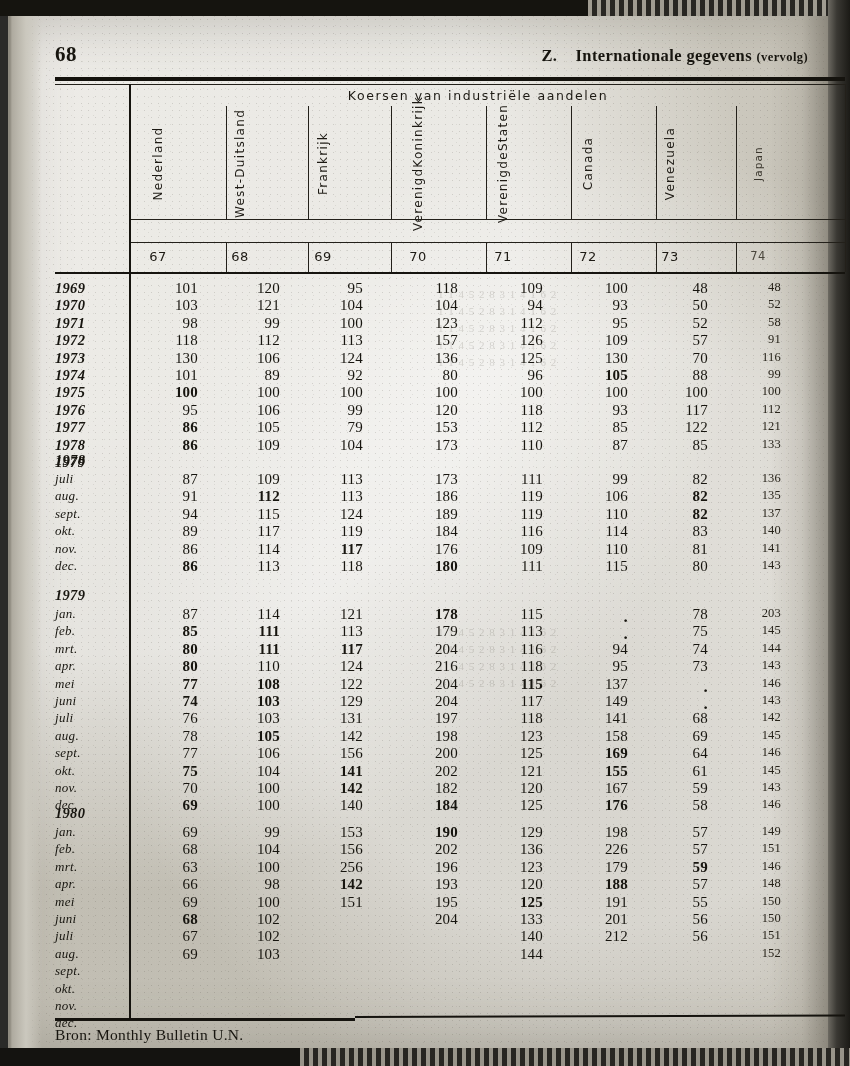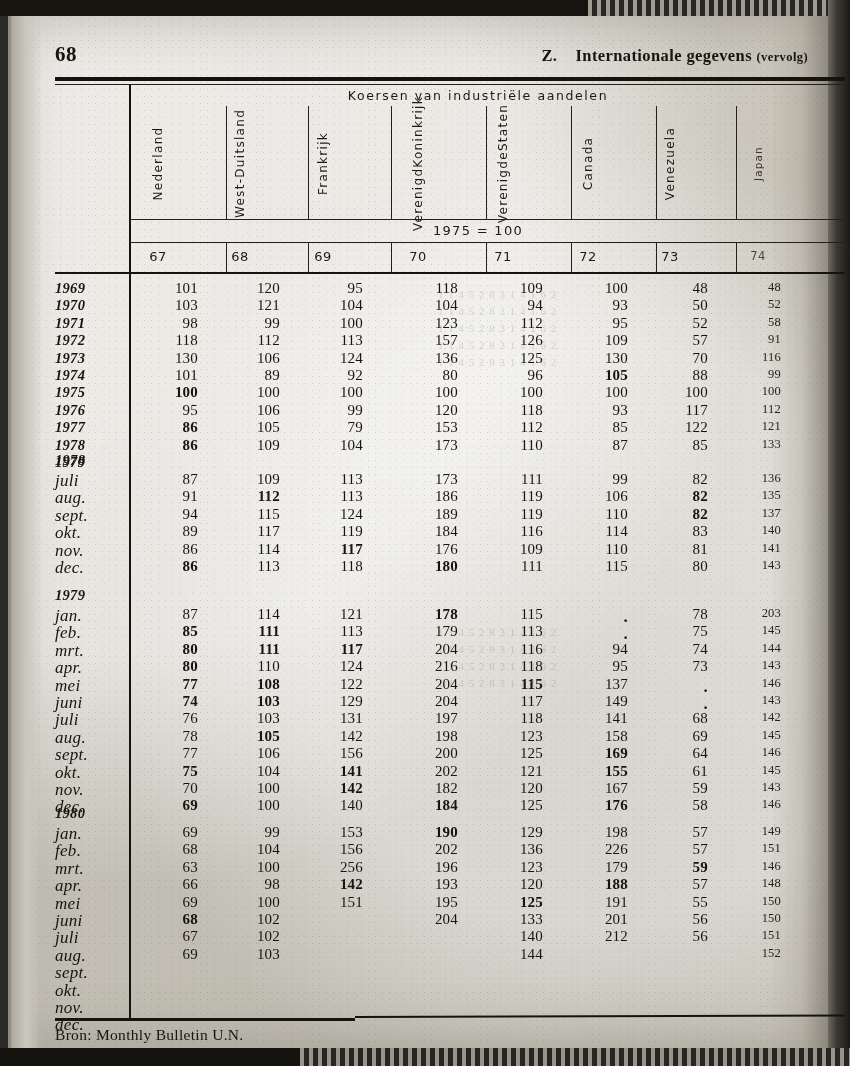--- a/index.html
+++ b/index.html
@@ -76,21 +76,21 @@
   #base-note{position:absolute;left:120px;top:207px;width:700px;text-align:center;
      font-family:"DejaVu Sans", sans-serif;font-size:13px;letter-spacing:1.3px;color:#1d1a14;}
 
   
   .colnum{position:absolute;top:233px;font-family:"DejaVu Sans", sans-serif;
      font-size:13px;text-align:center;color:#1d1a14;letter-spacing:.5px;}
   .colnum.small{font-size:11.5px;color:#4a463c;}
 
   
   #body-area{position:absolute;left:0;top:0;width:820px;height:1032px;}
-  .rowlabel{position:absolute;left:47px;font-style:italic;font-size:17px;
+  .rowlabel{position:absolute;left:47px;font-style:italic;font-size:13px;
      letter-spacing:.3px;white-space:nowrap;}
   .rowlabel.yr{font-weight:700;font-size:14.5px;}
   .cell{position:absolute;font-size:15px;text-align:right;letter-spacing:.2px;
      white-space:nowrap;}
   .cell.b{font-weight:700;}
   .cell.jp{font-size:12.5px;color:#262219;}
   .cell.dot{font-weight:700;font-size:17px;}
 
   #rule-bottom-l{position:absolute;left:47px;top:1002px;width:300px;height:3px;background:#15130e;}
   #rule-bottom-r{position:absolute;left:347px;top:1000px;width:490px;height:2px;background:#15130e;
@@ -120,21 +120,20 @@
     <div id="page-number">68</div>
     <div id="header-title">
       <span class="tz">Z.</span>
       &nbsp;&nbsp;
       <span class="tz">Internationale gegevens</span>
       <span class="cont">(vervolg)</span>
     </div>
     <div id="rule-top"></div>
 
     <div id="banner">Koersen van industriële aandelen</div>
-    <div id="base-note">1975 = 100</div>
 
     <div id="heads">
         <div class="chead" style="left: 90px; top: 95px;">
           <span>Nederland</span>
         </div>
         <div class="chead" style="left: 172px; top: 95px;">
           <span>West-</span>
           <br>
           <span>Duitsland</span>
         </div>

